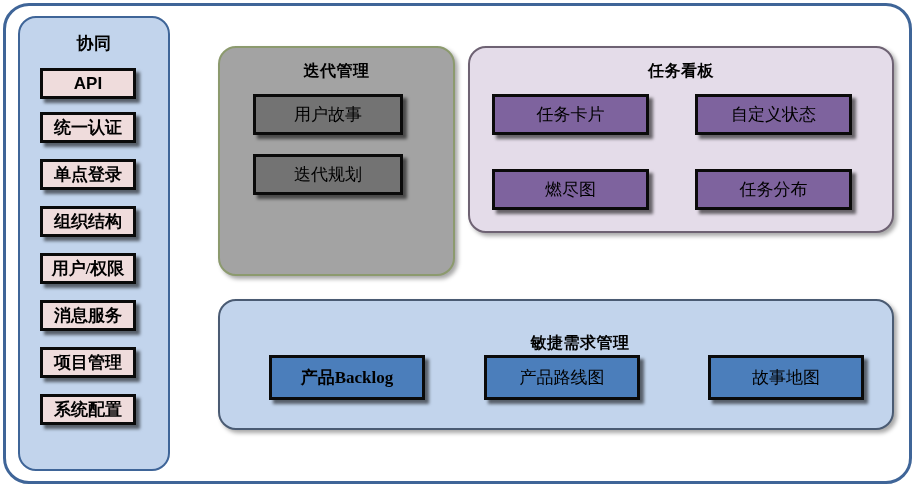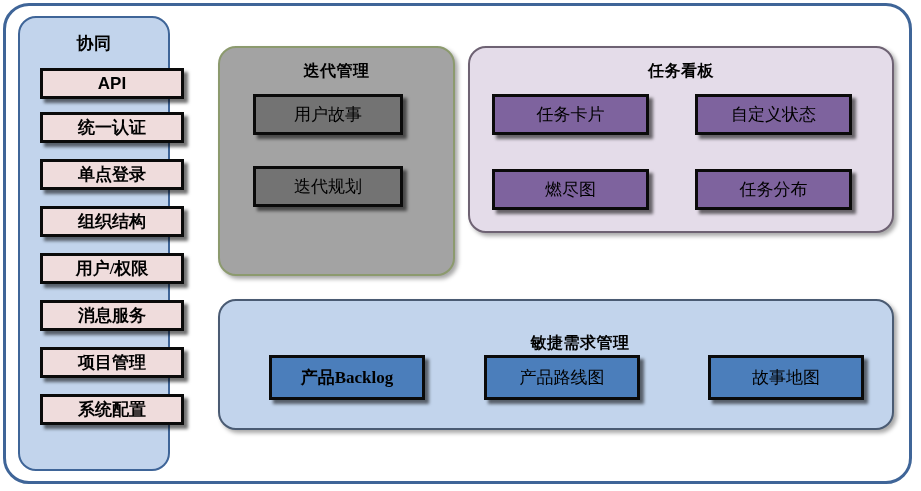--- a/index.html
+++ b/index.html
@@ -113,21 +113,21 @@
     box-shadow: 4px 4px 3px rgba(0,0,0,0.55);
     font-size: 16px;
     color: #000000;
     white-space: nowrap;
   }
 
   
   .node-pink {
     background: #EFDCDC;
     left: 40px;
-    width: 144px;
+    width: 96px;
     height: 31px;
     font-family: "Liberation Serif", "DejaVu Serif", serif;
     font-weight: bold;
     font-size: 17px;
   }
   .node-pink.api-node {
     font-family: "Liberation Sans", "DejaVu Sans", sans-serif;
     font-weight: bold;
     font-size: 17px;
   }
@@ -182,21 +182,21 @@
   <div class="node node-pink" style="top:253px;">用户/权限</div>
   <div class="node node-pink" style="top:300px;">消息服务</div>
   <div class="node node-pink" style="top:347px;">项目管理</div>
   <div class="node node-pink" style="top:394px;">系统配置</div>
 
   <div class="panel iteration-panel">
     <div class="panel-title">迭代管理</div>
   </div>
 
   <div class="node node-green" style="top:94px;">用户故事</div>
-  <div class="node node-green" style="top:166px;">迭代规划</div>
+  <div class="node node-green" style="top:154px;">迭代规划</div>
 
   <div class="panel taskboard-panel">
     <div class="panel-title">任务看板</div>
   </div>
 
   <div class="node node-purple" style="left:492px; top:94px;">任务卡片</div>
   <div class="node node-purple" style="left:695px; top:94px;">自定义状态</div>
   <div class="node node-purple" style="left:492px; top:169px;">燃尽图</div>
   <div class="node node-purple" style="left:695px; top:169px;">任务分布</div>
 

